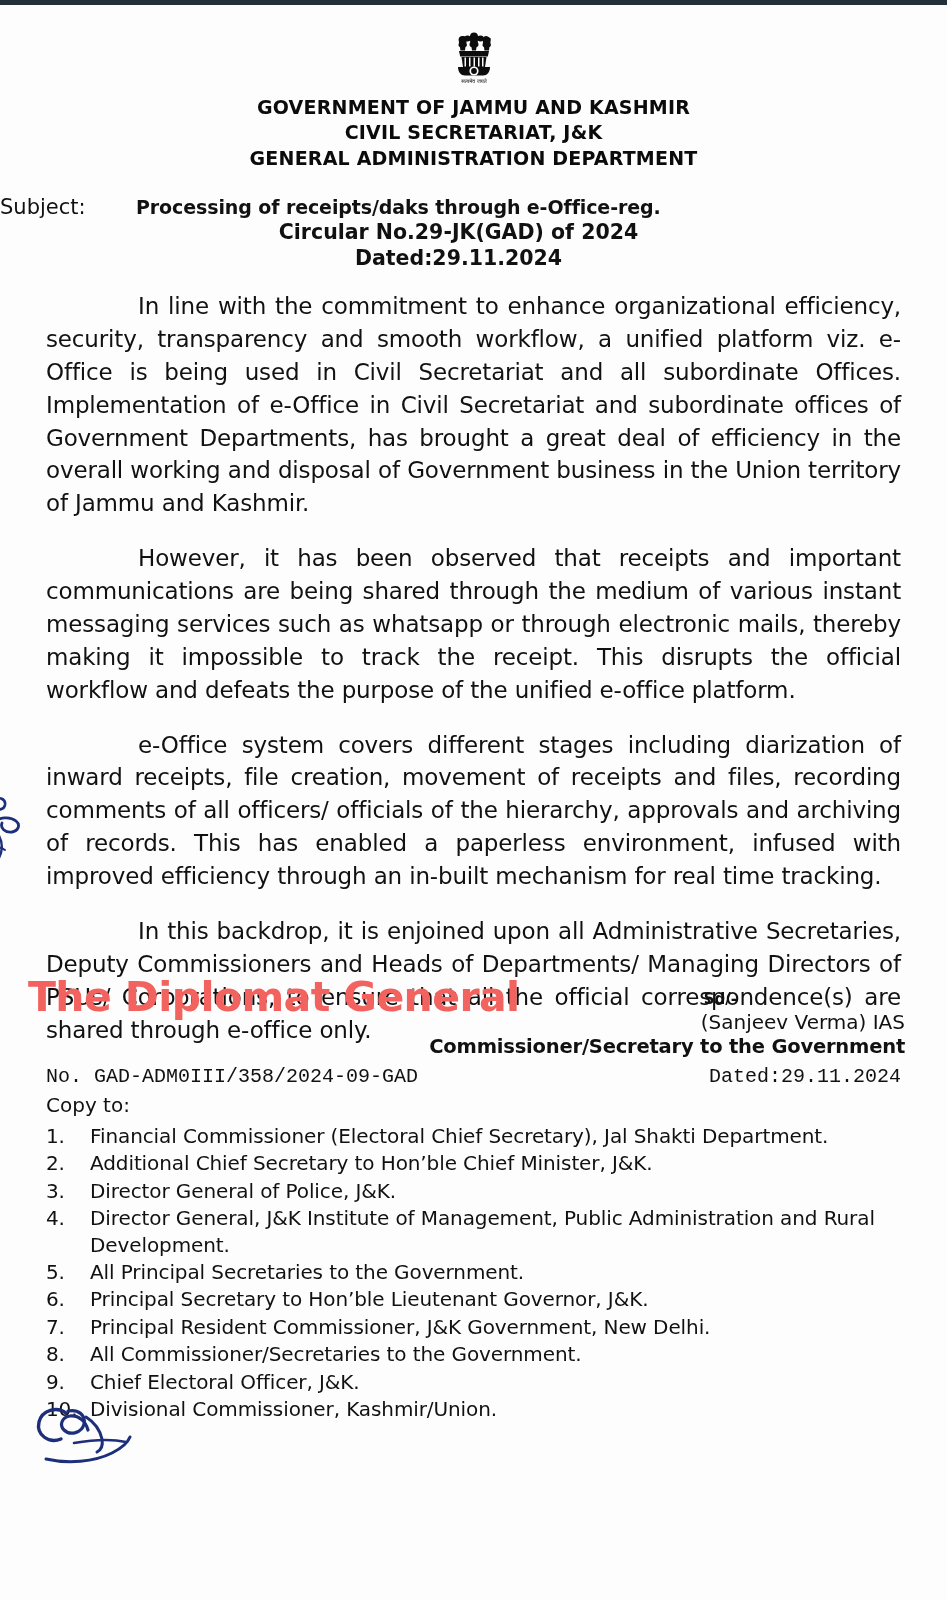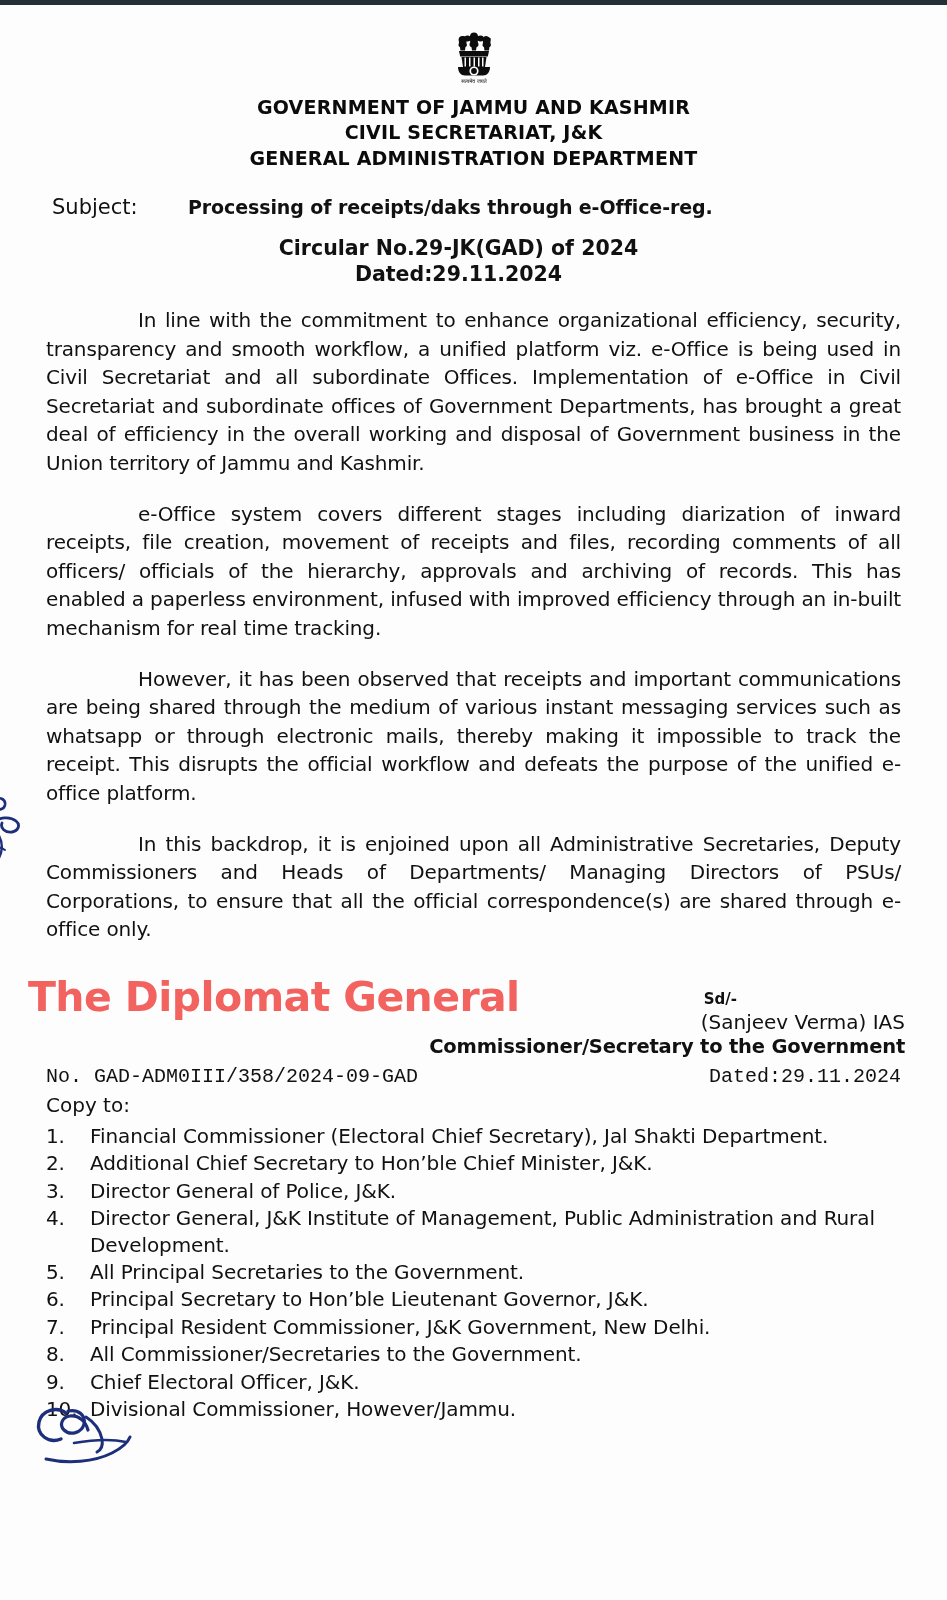--- a/index.html
+++ b/index.html
@@ -52,21 +52,20 @@
     letter-spacing: 0.2px;
     line-height: 1.33;
     margin-top: 2px;
     color: #0b0b0b;
   }
   .letterhead div { white-space: nowrap; }
 
   
   .subject-row {
     margin-top: 24px;
-    padding-left: 52px;
     display: flex;
     align-items: baseline;
   }
   .subject-label {
     font-size: 21px;
     font-weight: normal;
     width: 136px;
     flex: none;
   }
   .subject-text {
@@ -74,32 +73,31 @@
     font-weight: bold;
     letter-spacing: -0.1px;
   }
 
   
   .circular-block {
     text-align: center;
     font-weight: bold;
     font-size: 20.5px;
     line-height: 1.3;
-    margin-top: 16px;
     padding-right: 30px;
   }
 
   
   .body-wrap {
     padding: 0 46px 0 46px;
     margin-top: 18px;
   }
   p.para {
     margin: 4px 0 22px 0;
-    font-size: 20px;
+    font-size: 23px;
     line-height: 1.43;
     text-align: justify;
     text-indent: 92px;
     letter-spacing: -0.15px;
   }
 
   
   .watermark {
     position: absolute;
     left: 28px;
@@ -248,22 +246,22 @@
     <span class="subject-text">Processing of receipts/daks through e-Office-reg.</span>
   </div>
 
   <div class="circular-block">
     <div>Circular No.29-JK(GAD) of 2024</div>
     <div>Dated:29.11.2024</div>
   </div>
 
   <div class="body-wrap">
     <p class="para">In line with the commitment to enhance organizational efficiency, security, transparency and smooth workflow, a unified platform viz. e-Office is being used in Civil Secretariat and all subordinate Offices. Implementation of e-Office in Civil Secretariat and subordinate offices of Government Departments, has brought a great deal of efficiency in the overall working and disposal of Government business in the Union territory of Jammu and Kashmir.</p>
+    <p class="para">However, it has been observed that receipts and important communications are being shared through the medium of various instant messaging services such as whatsapp or through electronic mails, thereby making it impossible to track the receipt. This disrupts the official workflow and defeats the purpose of the unified e-office platform.</p>
     <p class="para">e-Office system covers different stages including diarization of inward receipts, file creation, movement of receipts and files, recording comments of all officers/ officials of the hierarchy, approvals and archiving of records. This has enabled a paperless environment, infused with improved efficiency through an in-built mechanism for real time tracking.</p>
-    <p class="para">However, it has been observed that receipts and important communications are being shared through the medium of various instant messaging services such as whatsapp or through electronic mails, thereby making it impossible to track the receipt. This disrupts the official workflow and defeats the purpose of the unified e-office platform.</p>
     <p class="para">In this backdrop, it is enjoined upon all Administrative Secretaries, Deputy Commissioners and Heads of Departments/ Managing Directors of PSUs/ Corporations, to ensure that all the official correspondence(s) are shared through e-office only.</p>
   </div>
 
   <div class="watermark">The Diplomat General</div>
 
   <div class="sign-block">
     <div class="sd">Sd/-</div>
     <div class="signer-name">(Sanjeev Verma) IAS</div>
     <div class="signer-title">Commissioner/Secretary to the Government</div>
   </div>
@@ -307,21 +305,21 @@
     <li>
       <span class="li-num">8.</span>
       <span class="li-text">All Commissioner/Secretaries to the Government.</span>
     </li>
     <li>
       <span class="li-num">9.</span>
       <span class="li-text">Chief Electoral Officer, J&amp;K.</span>
     </li>
     <li>
       <span class="li-num">10.</span>
-      <span class="li-text">Divisional Commissioner, However/Jammu.</span>
+      <span class="li-text">Divisional Commissioner, Kashmir/Union.</span>
     </li>
   </ul>
 
   <svg class="ink ink-margin" width="70" height="75" viewBox="0 0 70 75">
     <g fill="none" stroke="#1d2f7a" stroke-linecap="round" stroke-linejoin="round">
       <path d="M4 10c5 -4 12 -1 11 5c-1 5 -8 6 -10 2" stroke-width="2.6"></path>
       <path d="M2 33c8 -6 18 -7 24 -2c5 4 2 10 -4 11c-7 1 -12 -4 -10 -9" stroke-width="2.8"></path>
       <path d="M8 44c6 10 4 18 1 24" stroke-width="2.4"></path>
       <path d="M6 57c3 0 6 1 9 3" stroke-width="2"></path>
     </g>

